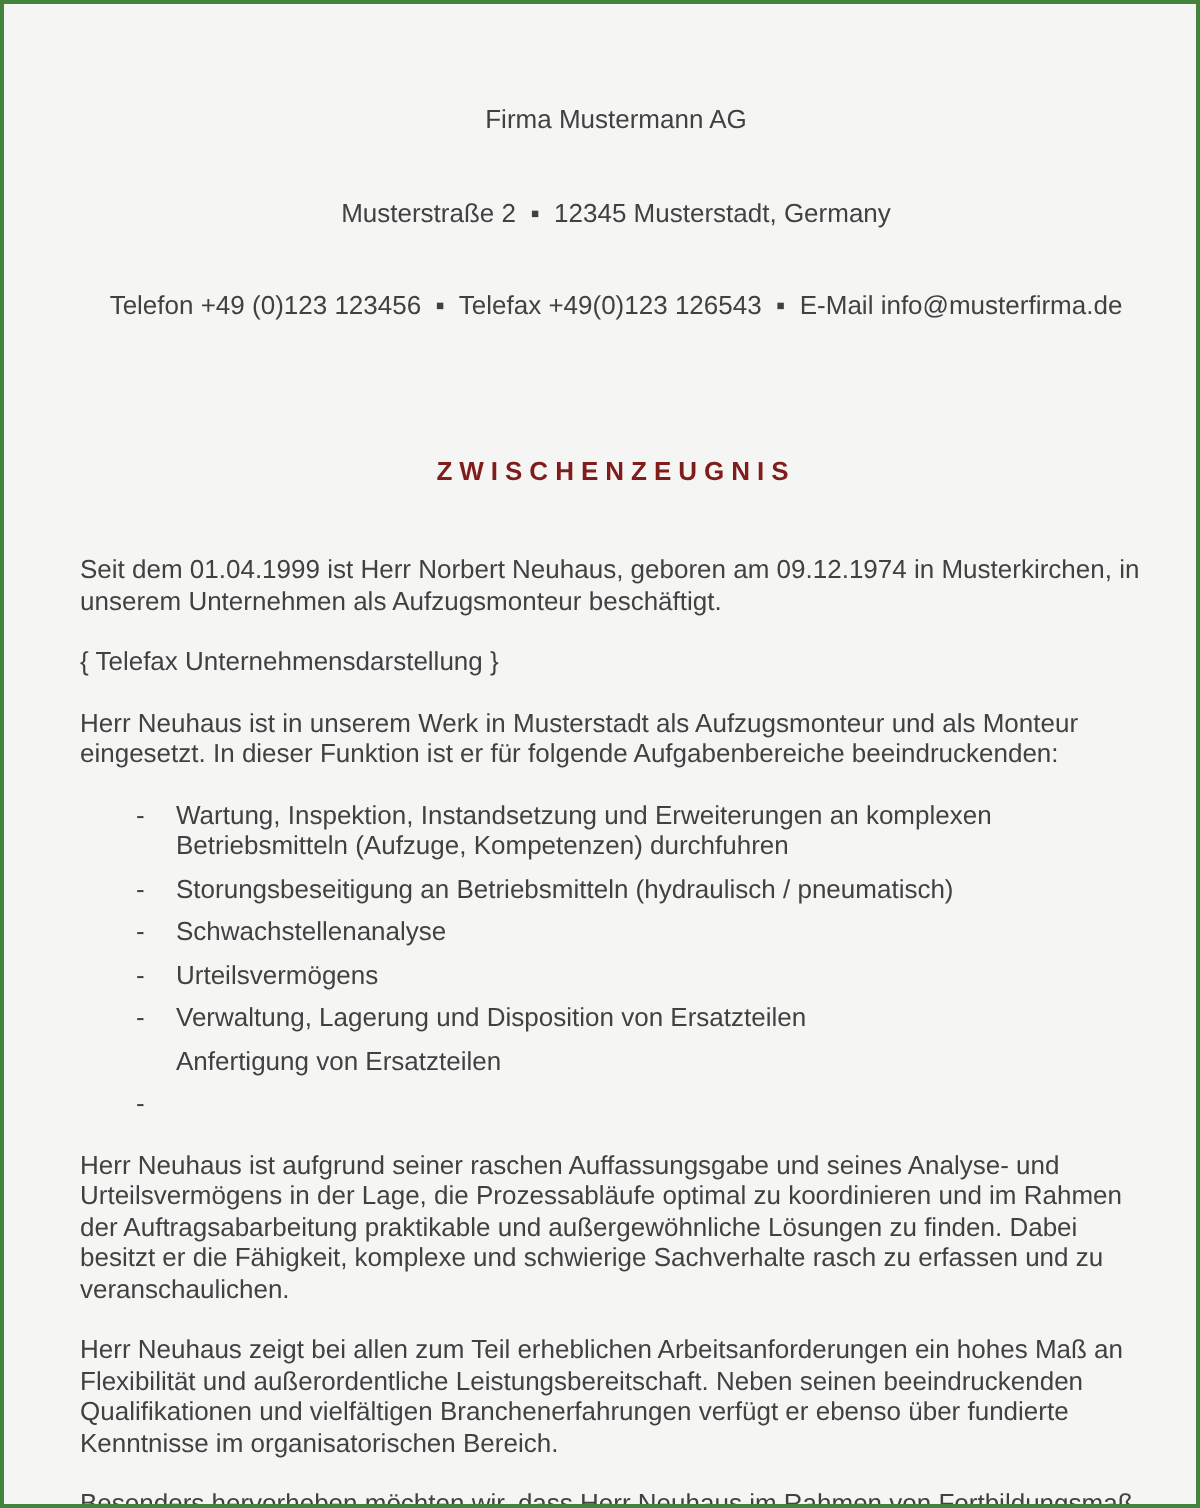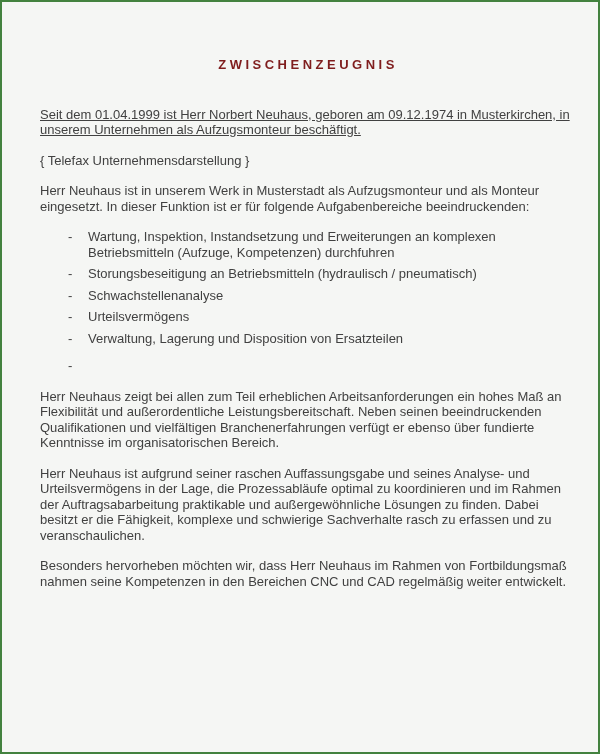--- a/index.html
+++ b/index.html
@@ -35,21 +35,20 @@
     font-weight: bold;
     letter-spacing: 3.5px;
     color: #7f1d1d;
   }
   .para {
     margin: 15px 0 0 0;
     white-space: pre-line;
   }
   .para.intro {
     margin-top: 34px;
-    text-decoration: underline;
   }
   .tasks {
     margin-top: 15px;
     padding-left: 28px;
   }
   .task {
     display: flex;
     margin-top: 6px;
   }
   .task:first-child {
@@ -60,20 +59,25 @@
   }
   .task .text {
     white-space: pre-line;
   }
 </style>
 </head>
 <body>
 
 <div class="page">
 
+  <div class="header">
+    <div class="header-line">Firma Mustermann AG</div>
+    <div class="header-line">Musterstraße 2  ▪  12345 Musterstadt, Germany</div>
+    <div class="header-line">Telefon +49 (0)123 123456  ▪  Telefax +49(0)123 126543  ▪  E-Mail info@musterfirma.de</div>
+  </div>
 
   <div class="doc-title">ZWISCHENZEUGNIS</div>
 
   <div class="para intro">Seit dem 01.04.1999 ist Herr Norbert Neuhaus, geboren am 09.12.1974 in Musterkirchen, in
 unserem Unternehmen als Aufzugsmonteur beschäftigt.</div>
 
   <div class="para">{  Telefax Unternehmensdarstellung }</div>
 
   <div class="para">Herr Neuhaus ist in unserem Werk in Musterstadt als Aufzugsmonteur und als Monteur
 eingesetzt. In dieser Funktion ist er für folgende Aufgabenbereiche beeindruckenden:</div>
@@ -95,33 +99,34 @@
     <div class="task">
       <span class="marker">-</span>
       <span class="text">Urteilsvermögens</span>
     </div>
     <div class="task">
       <span class="marker">-</span>
       <span class="text">Verwaltung, Lagerung und Disposition von Ersatzteilen</span>
     </div>
     <div class="task">
       <span class="marker"></span>
+      <span class="text">Anfertigung von Ersatzteilen</span>
     </div>
     <div class="task">
       <span class="marker">-</span>
     </div>
   </div>
-
-  <div class="para">Herr Neuhaus zeigt bei allen zum Teil erheblichen Arbeitsanforderungen ein hohes Maß an
-Flexibilität und außerordentliche Leistungsbereitschaft. Neben seinen beeindruckenden
-Qualifikationen und vielfältigen Branchenerfahrungen verfügt er ebenso über fundierte
-Kenntnisse im organisatorischen Bereich.</div>
 
   <div class="para">Herr Neuhaus ist aufgrund seiner raschen Auffassungsgabe und seines Analyse- und
 Urteilsvermögens in der Lage, die Prozessabläufe optimal zu koordinieren und im Rahmen
 der Auftragsabarbeitung praktikable und außergewöhnliche Lösungen zu finden. Dabei
 besitzt er die Fähigkeit, komplexe und schwierige Sachverhalte rasch zu erfassen und zu
 veranschaulichen.</div>
 
+  <div class="para">Herr Neuhaus zeigt bei allen zum Teil erheblichen Arbeitsanforderungen ein hohes Maß an
+Flexibilität und außerordentliche Leistungsbereitschaft. Neben seinen beeindruckenden
+Qualifikationen und vielfältigen Branchenerfahrungen verfügt er ebenso über fundierte
+Kenntnisse im organisatorischen Bereich.</div>
+
   <div class="para">Besonders hervorheben möchten wir, dass Herr Neuhaus im Rahmen von Fortbildungsmaß
 nahmen seine Kompetenzen in den Bereichen CNC und CAD regelmäßig weiter entwickelt.</div>
 
 </div>
 
 </body></html>

